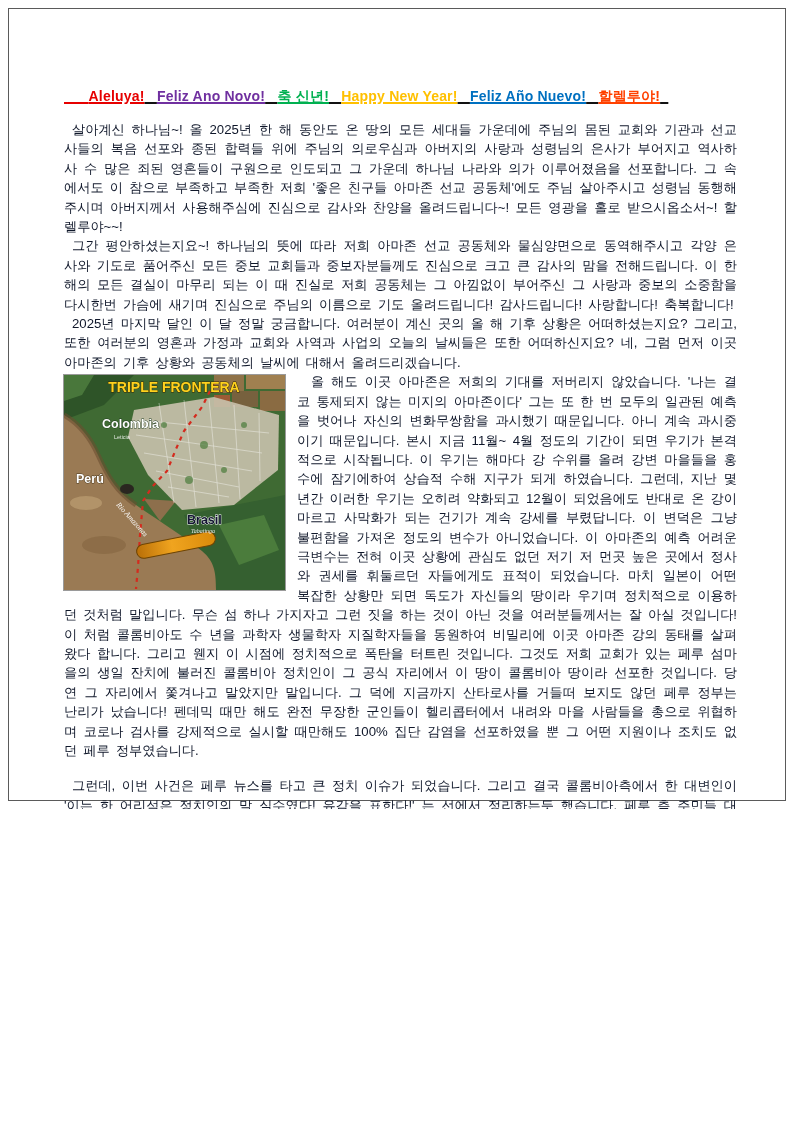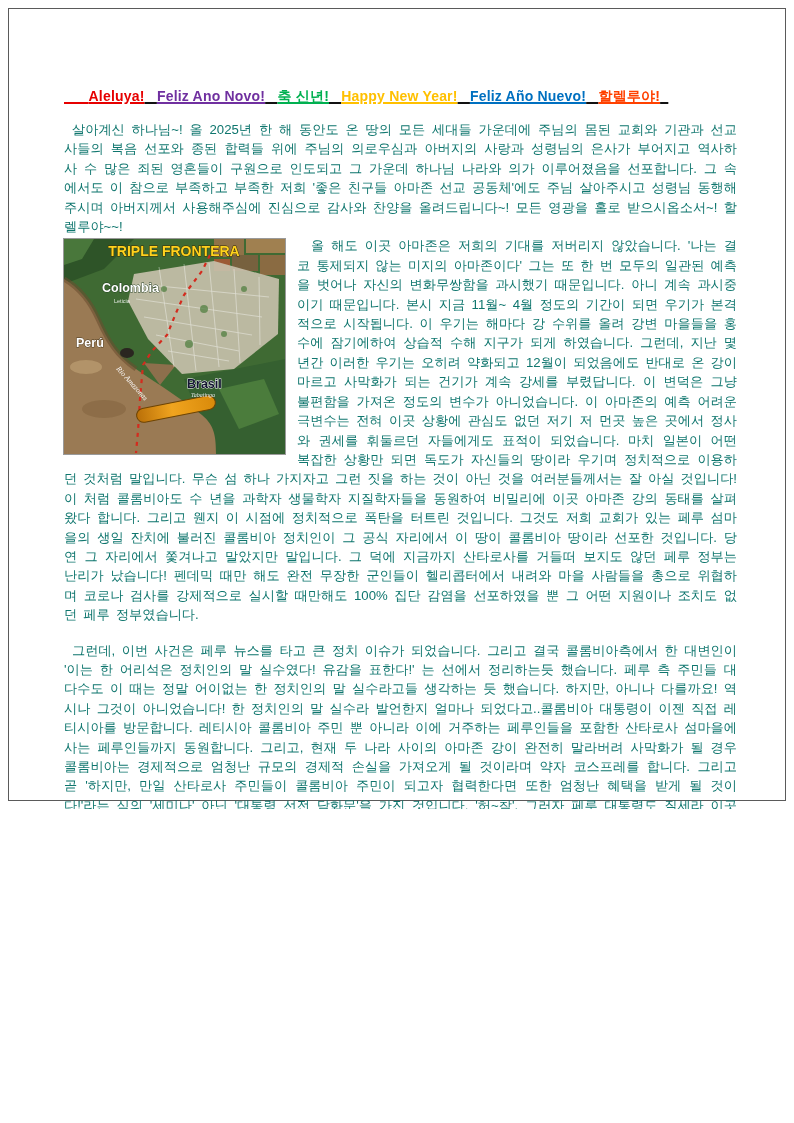--- a/index.html
+++ b/index.html
@@ -46,21 +46,21 @@
     text-decoration-thickness: 1.5px;
   }
   p.doc {
     margin: 0;
     font-size: 13.2px;
     line-height: 19.4px;
     text-align: justify;
     text-justify: inter-word;
     word-spacing: 2.5px;
     text-indent: 8px;
-    color: #0f766e;
+    color: #0f172a;
   }
   p.doc + p.doc { margin-top: 0; }
   p.spaced { margin-top: 16px; }
   .map-fig {
     float: left;
     width: 221px;
     height: 215px;
     margin: 3px 12px 4px 0;
     position: relative;
     outline: 1px solid #9a9a9a;
@@ -73,21 +73,23 @@
 
 <div class="sheet">
   <div class="frame"></div>
 
   <div class="content">
 
     <div class="header-line"><span class="lead">&nbsp;&nbsp;&nbsp;&nbsp;&nbsp;&nbsp;</span><span class="seg" style="color: rgb(230, 0, 0);">Aleluya!</span><span class="gap">&nbsp;&nbsp;&nbsp;</span><span class="seg" style="color: rgb(112, 48, 160);">Feliz Ano Novo!</span><span class="gap">&nbsp;&nbsp;&nbsp;</span><span class="seg" style="color: rgb(0, 176, 80);">축 신년!</span><span class="gap">&nbsp;&nbsp;&nbsp;</span><span class="seg" style="color: rgb(255, 192, 0);">Happy New Year!</span><span class="gap">&nbsp;&nbsp;&nbsp;</span><span class="seg" style="color: rgb(0, 112, 192);">Feliz Año Nuevo!</span><span class="gap">&nbsp;&nbsp;&nbsp;</span><span class="seg" style="color: rgb(255, 65, 0);">할렐루야!</span><span class="gap">&nbsp;&nbsp;</span></div>
 
     <p class="doc">살아계신 하나님~!  올 2025년 한 해 동안도 온 땅의 모든 세대들 가운데에 주님의 몸된 교회와 기관과 선교사들의 복음 선포와 종된 합력들 위에 주님의 의로우심과 아버지의 사랑과 성령님의 은사가 부어지고 역사하사 수 많은 죄된 영혼들이 구원으로 인도되고 그 가운데 하나님 나라와 의가 이루어졌음을 선포합니다. 그 속에서도 이 참으로 부족하고 부족한 저희 '좋은 친구들 아마존 선교 공동체'에도 주님 살아주시고 성령님 동행해주시며 아버지께서 사용해주심에 진심으로 감사와 찬양을 올려드립니다~! 모든 영광을 홀로 받으시옵소서~! 할렐루야~~!</p>
 
+    <p class="doc">그간 평안하셨는지요~! 하나님의 뜻에 따라 저희 아마존 선교 공동체와 물심양면으로 동역해주시고 각양 은사와 기도로 품어주신 모든 중보 교회들과 중보자분들께도 진심으로 크고 큰 감사의 맘을 전해드립니다. 이 한해의 모든 결실이 마무리 되는 이 때 진실로 저희 공동체는 그 아낌없이 부어주신 그 사랑과 중보의 소중함을 다시한번 가슴에 새기며 진심으로 주님의 이름으로 기도 올려드립니다! 감사드립니다! 사랑합니다! 축복합니다!</p>
 
+    <p class="doc spaced">2025년 마지막 달인 이 달 정말 궁금합니다. 여러분이 계신 곳의 올 해 기후 상황은 어떠하셨는지요? 그리고, 또한 여러분의 영혼과 가정과 교회와 사역과 사업의 오늘의 날씨들은 또한 어떠하신지요?  네, 그럼 먼저 이곳 아마존의 기후 상황와 공동체의 날씨에 대해서 올려드리겠습니다.</p>
 
     <div>
       <div class="map-fig">
         <svg width="221" height="215" viewBox="0 0 221 215" xmlns="http://www.w3.org/2000/svg">
           <defs>
             <linearGradient id="gradOrange" x1="0" y1="0" x2="1" y2="0">
               <stop offset="0" stop-color="#b96f08"></stop>
               <stop offset="0.45" stop-color="#f0a41f"></stop>
               <stop offset="1" stop-color="#d98a0a"></stop>
             </linearGradient>

